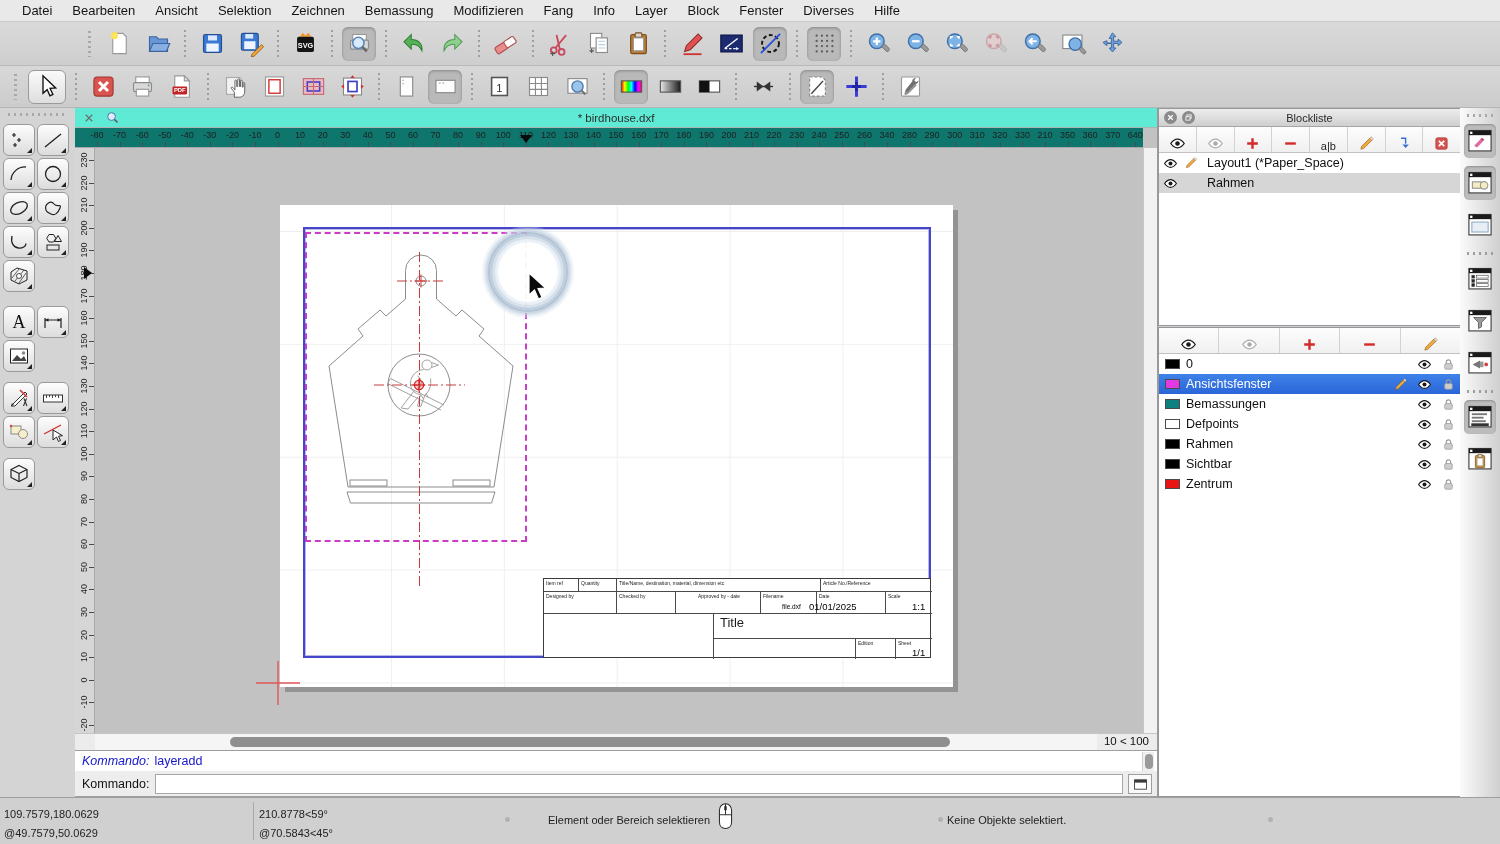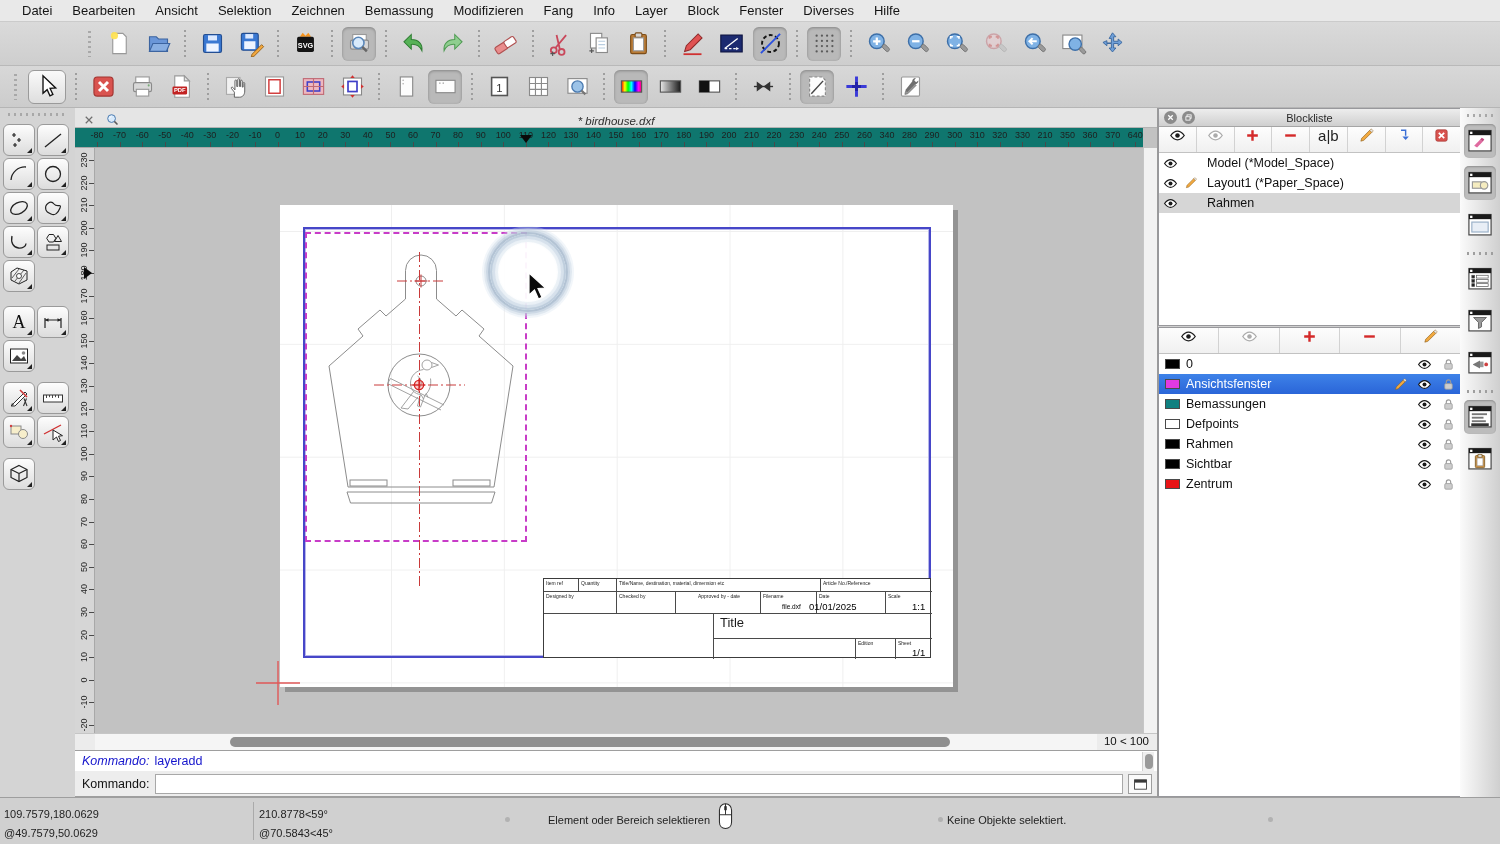--- a/index.html
+++ b/index.html
@@ -40,22 +40,22 @@
   .dots-h { position:absolute; left:8px; top:5px; width:56px; height:3px;
     background-image:repeating-linear-gradient(90deg,#a8a8a8 0 2px, transparent 2px 6px); }
   .pal-btn { position:absolute; width:32px; height:32px; border:1px solid #9a9a9a; border-radius:6px;
     background:linear-gradient(#fdfdfd,#dcdcdc); display:flex; align-items:center; justify-content:center; }
   .pal-btn svg { width:24px; height:24px; }
   .pal-btn .corner { position:absolute; right:2px; bottom:2px; width:0; height:0;
     border-left:5px solid transparent; border-bottom:5px solid #222; }
 
   
   #drawing-area { position:absolute; left:75px; top:108px; width:1082px; height:642px; background:#c2c2c2; }
-  #tabbar { position:absolute; left:0; top:0; width:1082px; height:20px; background:#e5e5e5;
-    border-bottom:1px solid #b3b3b3; display:flex; align-items:flex-end;font-style:italic; }
+  #tabbar { position:absolute; left:0; top:0; width:1082px; height:20px; background:#5eead4;
+    border-bottom:1px solid #b3b3b3; display:flex; align-items:center; }
   .tab-close { width:14px; height:14px; margin-left:7px; }
   .tab-close svg { width:12px; height:12px; }
   .tab-mag { width:16px; height:16px; margin-left:8px; }
   .tab-mag svg { width:15px; height:15px; }
   .tab-title { position:absolute; left:0; width:100%; text-align:center; font-size:11.5px; color:#2e2e2e; }
 
   #hruler { position:absolute; left:0; top:20px; width:1068px; height:20px; background:#0f766e;
     border-bottom:1px solid #a8a8a8; overflow:hidden; }
   .htick-label { position:absolute; top:2px; transform:translateX(-50%); font-size:9px; color:#1e1e1e; }
   .htick { position:absolute; bottom:0; width:1px; height:5px; background:#4a4a4a; }
@@ -129,21 +129,21 @@
   #dock { position:absolute; left:1157px; top:108px; width:303px; height:689px; background:#cfcfcf; border-left:1px solid #9a9a9a; }
   .panel { position:absolute; left:0; width:303px; background:#fff; border:1px solid #98989c; }
   .panel-tb { position:relative; height:18px; background:linear-gradient(#ededed,#cfcfcf);
     border-bottom:1px solid #a5a5a5; display:flex; align-items:center; }
   .tb-circle { width:13px; height:13px; border-radius:50%; background:#8b8b8b; margin-left:5px;
     display:flex; align-items:center; justify-content:center; }
   .tb-circle svg { width:9px; height:9px; }
   .panel-title { position:absolute; left:0; width:100%; text-align:center; font-size:11px; color:#2a2a2a; }
   .panel-toolbar { height:26px; display:flex; border-bottom:1px solid #c2c2c2; }
   .ptb-btn { flex:1; border-right:1px solid #d2d2d2; background:linear-gradient(#fdfdfd,#f0f0f0);
-    display:flex; align-items:flex-start; justify-content:center; font-size:15px; color:#222; }
+    display:flex; align-items:flex-end; justify-content:center; font-size:11px; color:#222; }
   .ptb-btn:last-child { border-right:none; }
   .ptb-btn svg { width:17px; height:17px; }
   .list-row { height:20px; display:flex; align-items:center; font-size:12.5px; color:#101010; }
   .list-row.sel-gray { background:#d6d6d6; }
   .list-row.sel-blue { background:linear-gradient(#3e82e8,#2a65d8); color:#fff; }
   .row-icon { width:22px; display:flex; justify-content:center; flex:none; }
   .row-icon svg { width:15px; height:15px; }
   .slot-20 { width:20px; display:flex; justify-content:center; flex:none; }
   .slot-20 svg { width:14px; height:14px; }
   .swatch { width:15px; height:10px; border:1px solid #4a4a4a; margin-left:6px; flex:none; }
@@ -1132,32 +1132,20 @@
       <div id="block-rows">
           <div class="list-row">
             <div class="row-icon">
               <span class="icon">
                 <svg viewBox="0 0 24 24">
                   <path d="M2.5 12C5.5 7.8 8.8 5.8 12 5.8s6.5 2 9.5 6.2c-3 4.2-6.3 6.2-9.5 6.2S5.5 16.2 2.5 12z" fill="#fff" stroke="#1a1a1a" stroke-width="1.8"></path>
                   <circle cx="12" cy="12" r="3.2" fill="#1a1a1a"></circle>
                 </svg>
               </span>
             </div>
-            <div class="slot-20"></div>
-            <span class="row-label">Model (*Model_Space)</span>
-          </div>
-          <div class="list-row">
-            <div class="row-icon">
-              <span class="icon">
-                <svg viewBox="0 0 24 24">
-                  <path d="M2.5 12C5.5 7.8 8.8 5.8 12 5.8s6.5 2 9.5 6.2c-3 4.2-6.3 6.2-9.5 6.2S5.5 16.2 2.5 12z" fill="#fff" stroke="#1a1a1a" stroke-width="1.8"></path>
-                  <circle cx="12" cy="12" r="3.2" fill="#1a1a1a"></circle>
-                </svg>
-              </span>
-            </div>
             <div class="slot-20">
               <span class="icon">
                 <svg viewBox="0 0 24 24">
                   <path d="M4 20l1.3-4.2L16.5 4.6l3 3L8.2 18.8z" fill="#f2a93f" stroke="#90601a" stroke-width=".9"></path>
                   <path d="M16.5 4.6l3 3 1.3-1.3a1.3 1.3 0 0 0 0-1.8l-1.2-1.2a1.3 1.3 0 0 0-1.8 0z" fill="#e8e8e8" stroke="#90601a" stroke-width=".7"></path>
                 </svg>
               </span>
             </div>
             <span class="row-label">Layout1 (*Paper_Space)</span>
           </div>

